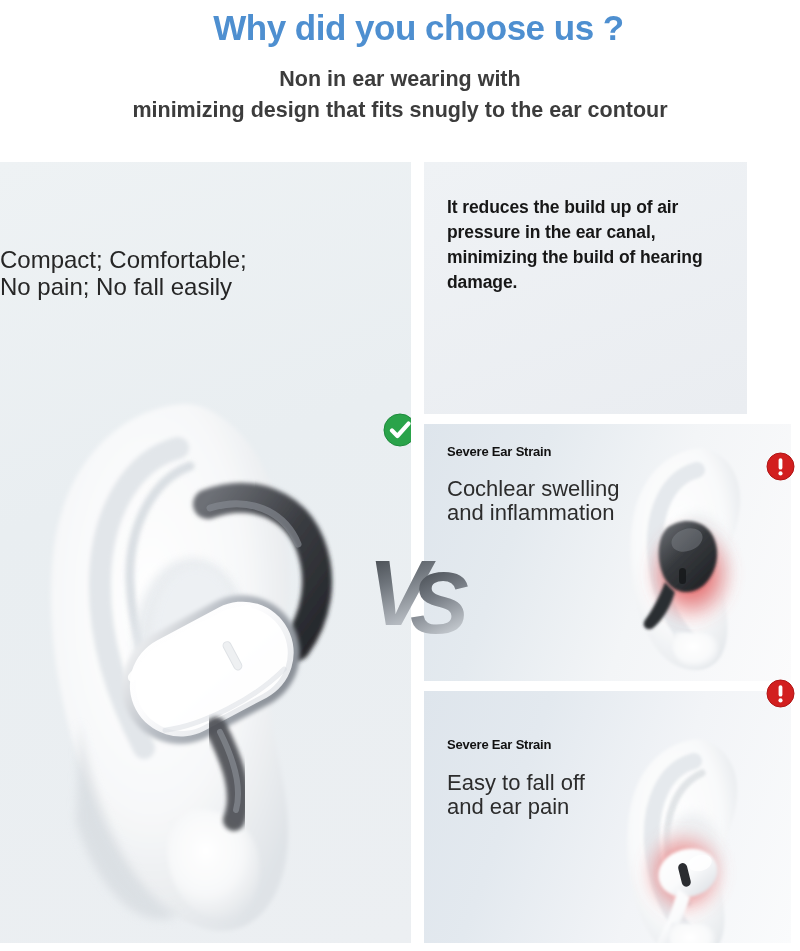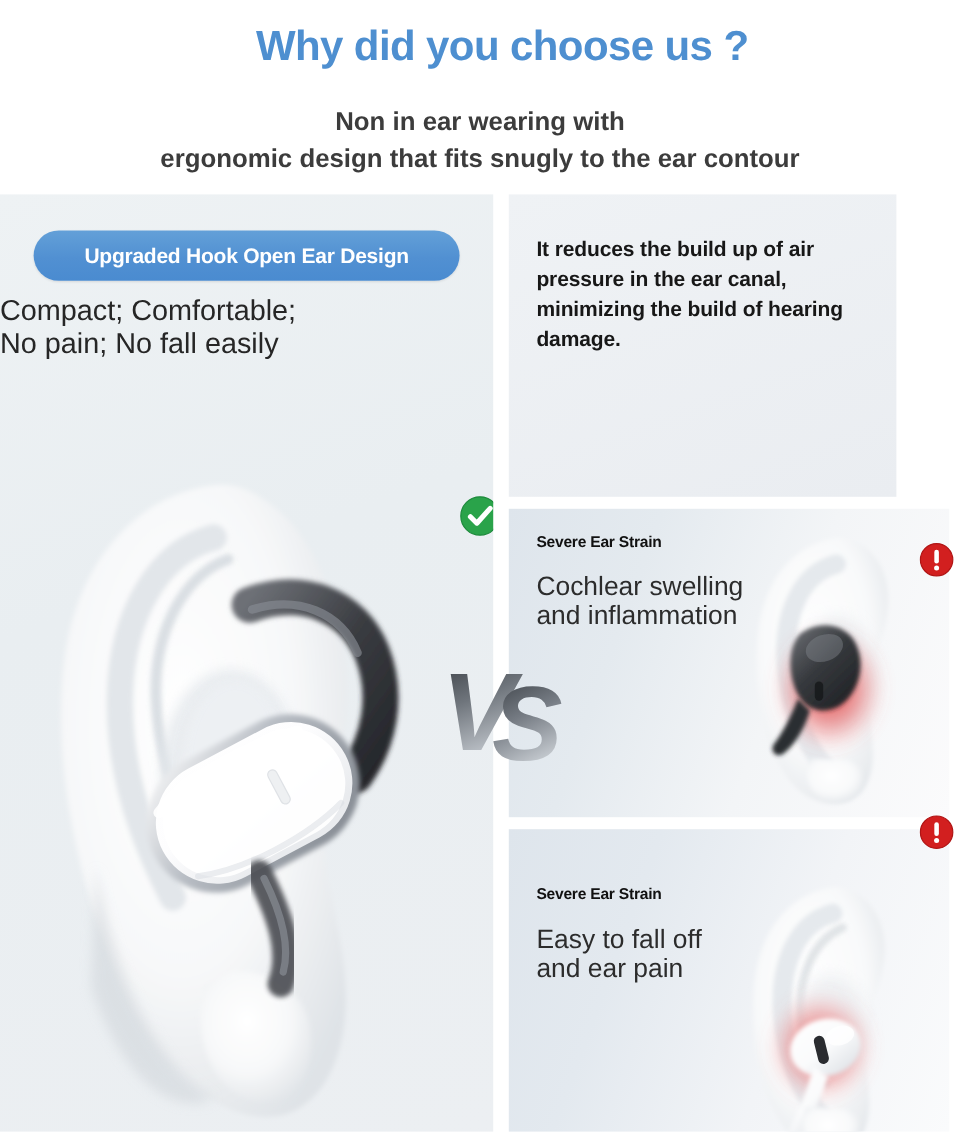--- a/index.html
+++ b/index.html
@@ -18,21 +18,21 @@
   
   #header {
     position: absolute;
     left: 0; top: 0;
     width: 800px;
     height: 158px;
     background: #ffffff;
     text-align: center;
   }
   #main-title {
-    margin: 16px;
+    margin: 5px;
     padding-top: 2px;
     font-size: 35px;
     font-weight: bold;
     letter-spacing: -0.5px;
     color: #4e8fd0;
     line-height: 42px;
     padding-left: 37px;
   }
   #subtitle {
     margin: 0;
@@ -168,29 +168,26 @@
   #r2-ear { left: 185px; top: 18px; }
   #r3-ear { left: 182px; top: 42px; }
 </style>
 </head>
 <body>
 
 <div id="header">
   <h1 id="main-title">Why did you choose us ?</h1>
   <div id="subtitle">
     <span class="sub-line">Non in ear wearing with</span>
-    <span class="sub-line">ergonomic design that fits snugly to the ear contour</span>
+    <span class="sub-line">minimizing design that fits snugly to the ear contour</span>
   </div>
 </div>
 
 <div class="panel" id="panel-left">
 
-  <div id="hook-badge">
-    <span id="hook-badge-label">Upgraded Hook Open Ear Design</span>
-  </div>
 
   <div id="left-features">
     <span class="feat-line">Compact; Comfortable;</span>
     <span class="feat-line">No pain; No fall easily</span>
   </div>
 
   <svg id="ear-photo" viewBox="0 0 370 545" xmlns="http://www.w3.org/2000/svg">
     <defs>
       <radialGradient id="skinG" cx="42%" cy="38%" r="72%">
         <stop offset="0%" stop-color="#ffffff"></stop>

